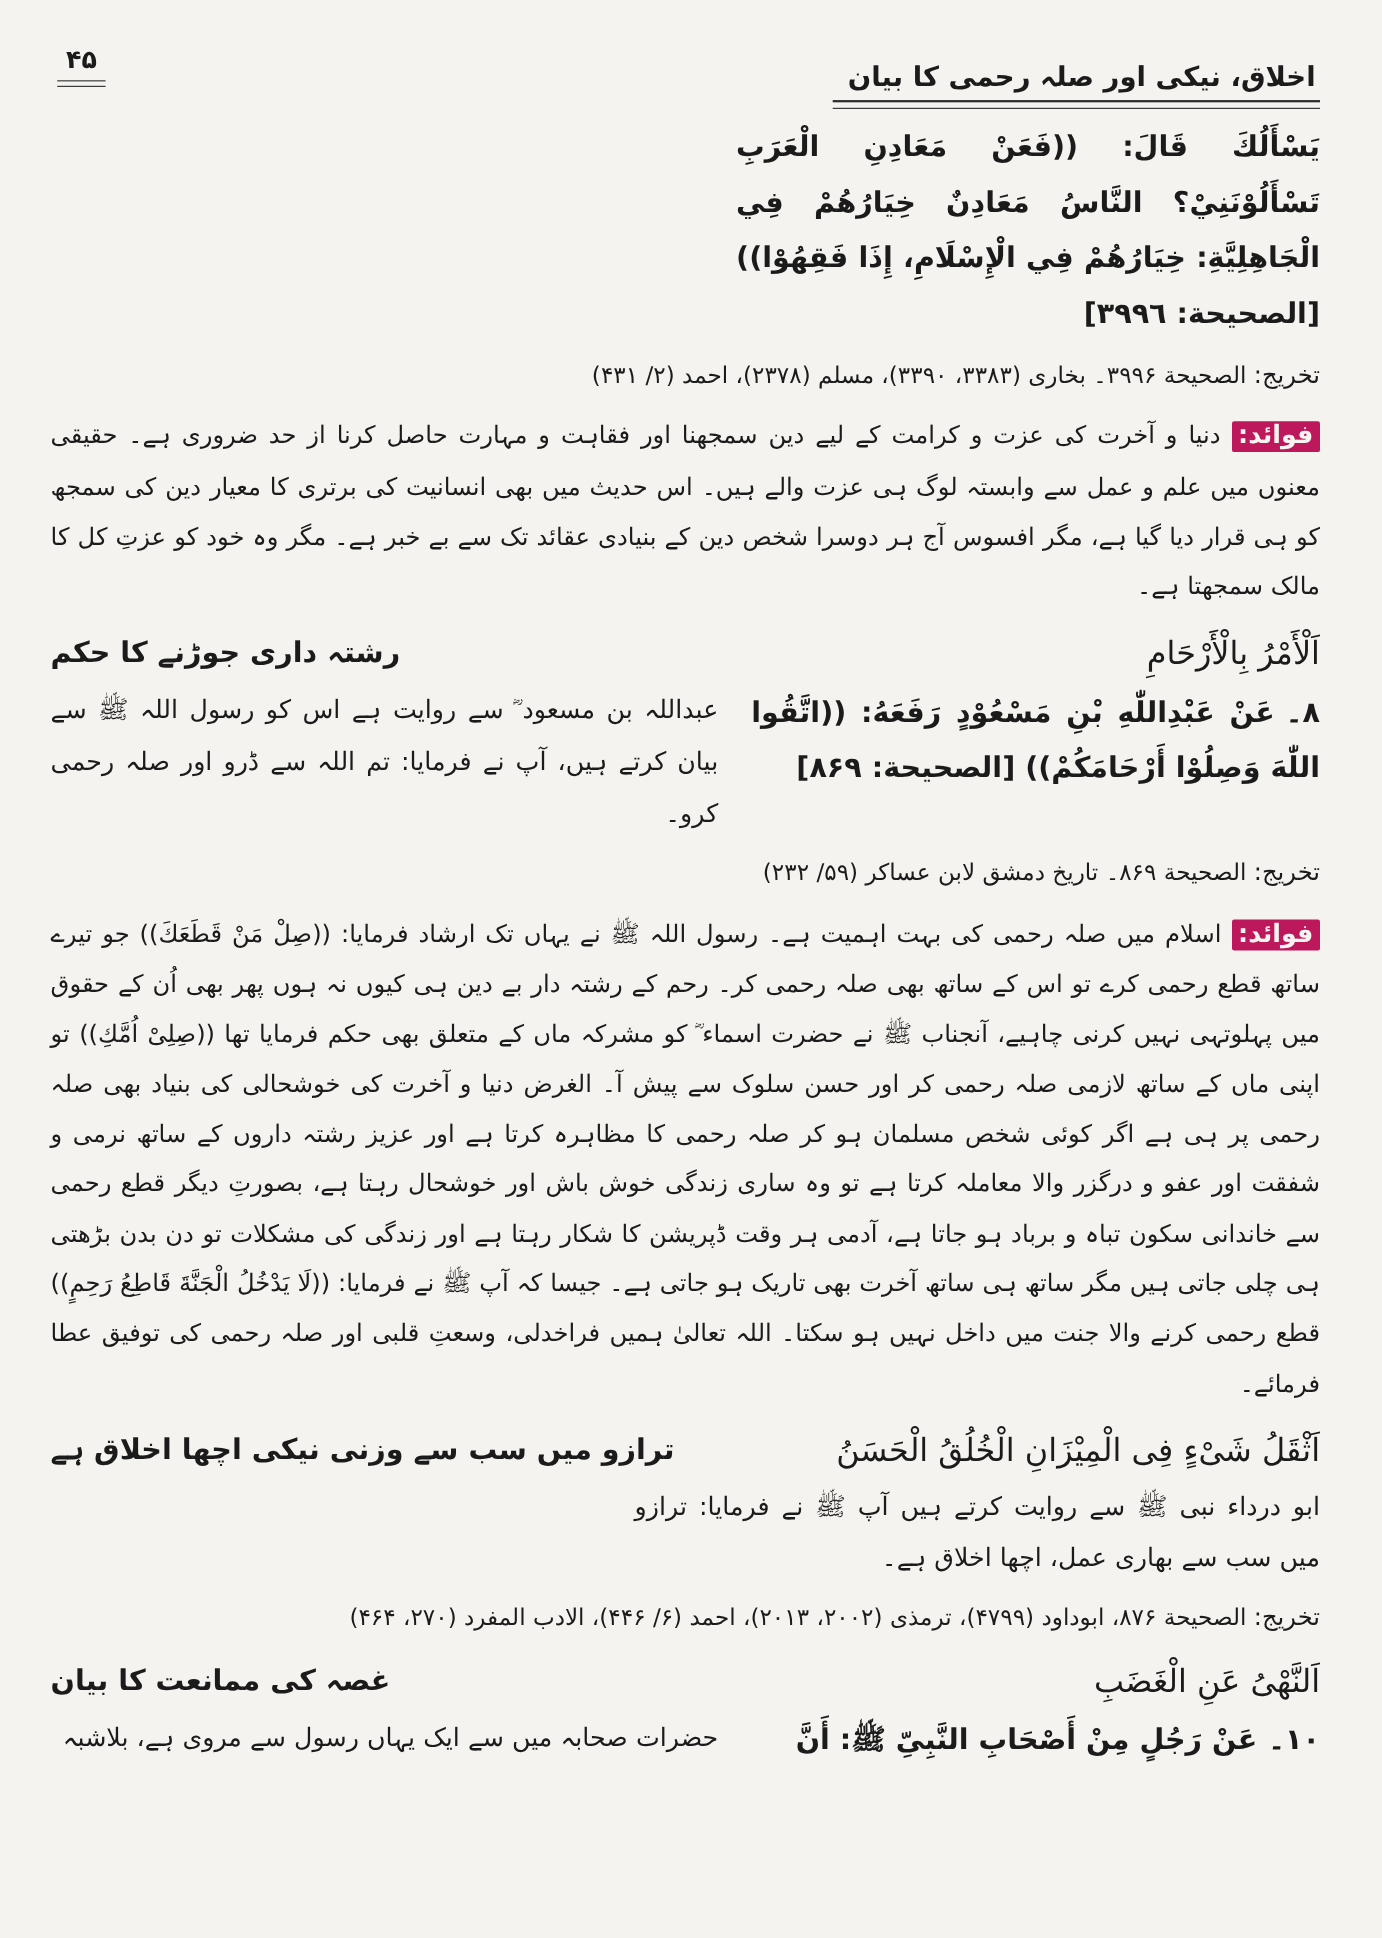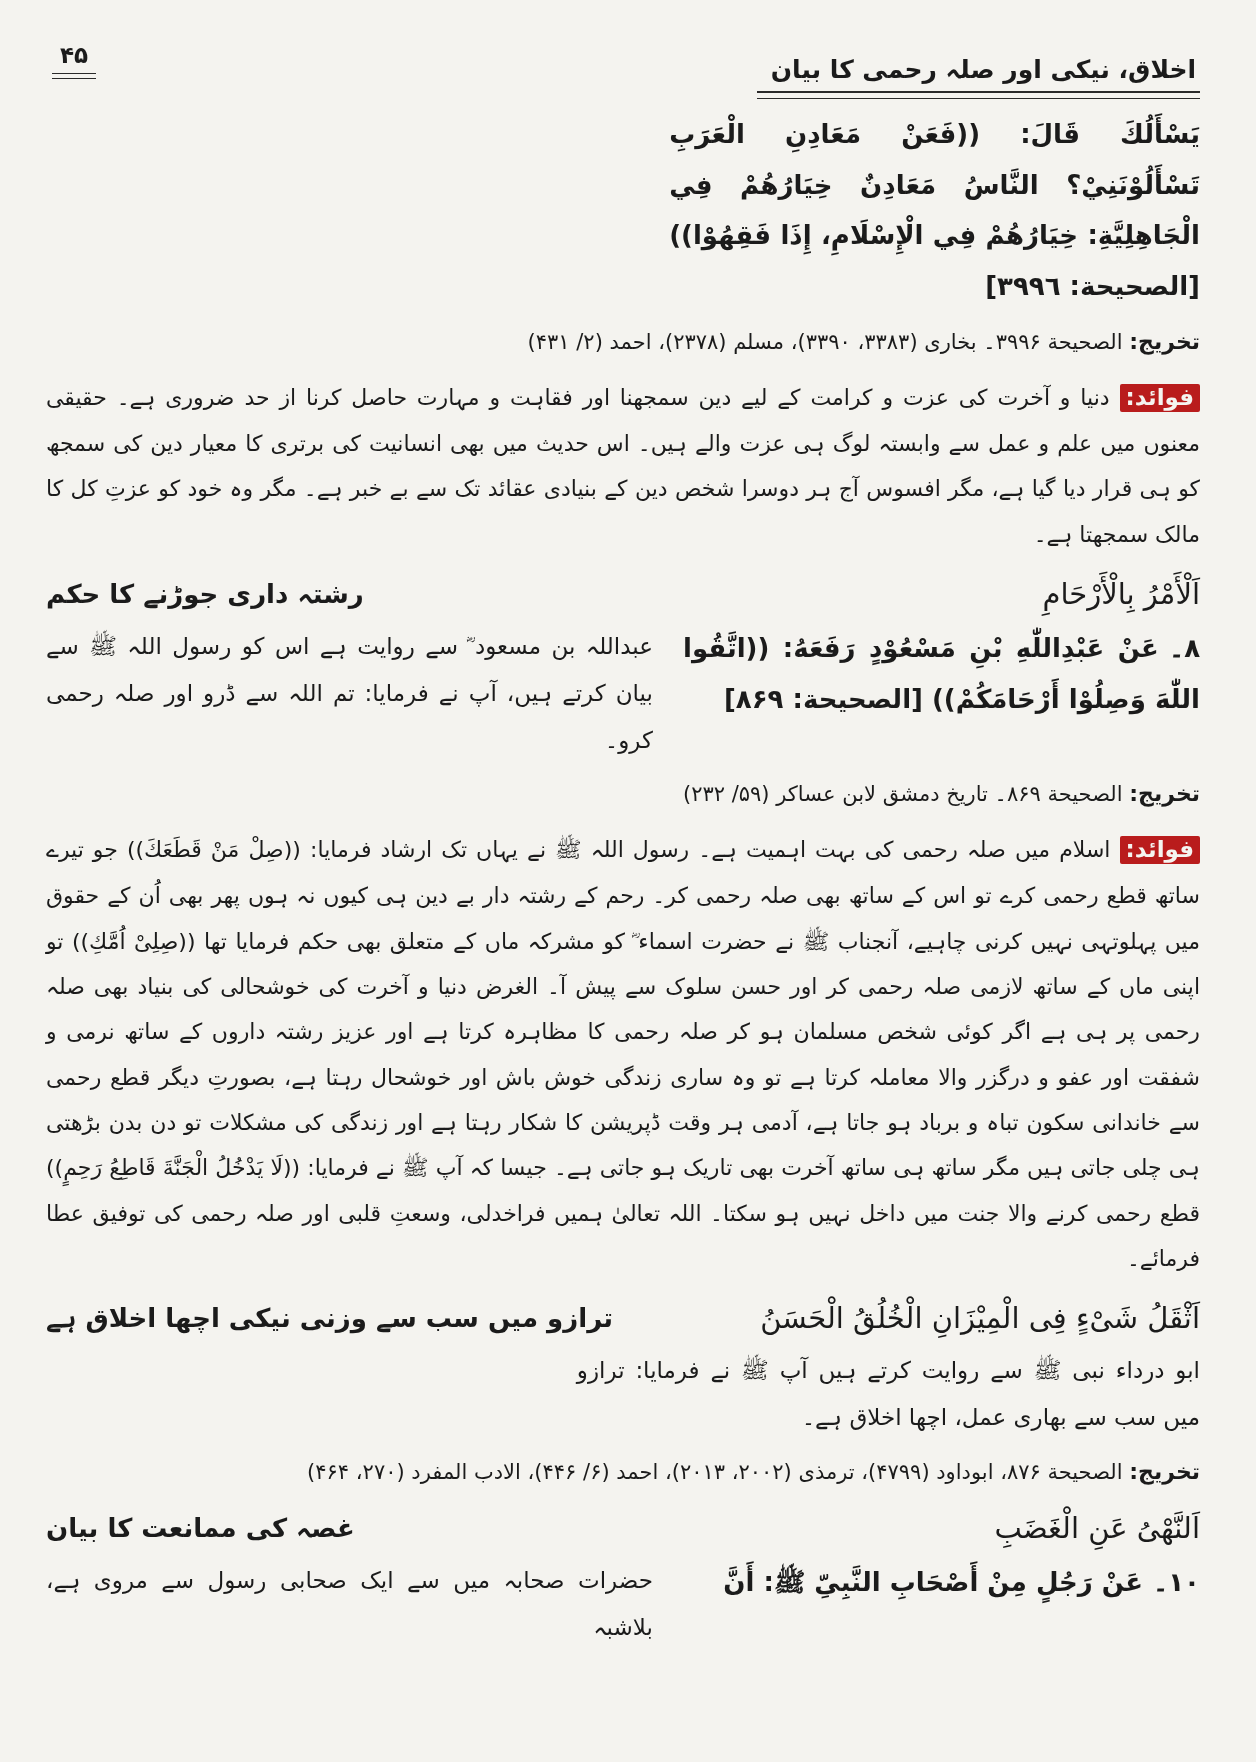--- a/index.html
+++ b/index.html
@@ -22,25 +22,25 @@
   .num-rule{height:4px;border-top:1.8px solid #2a2a2a;border-bottom:1.2px solid #2a2a2a;width:44px;margin:0 auto;}
 
   
   .hadith-row{display:flex;gap:30px;align-items:flex-start;margin:4px 0 10px;}
   .col-arabic{width:46%;font-size:26px;font-weight:bold;line-height:1.95;text-align:justify;}
   .col-urdu{width:54%;font-size:23px;line-height:2.05;text-align:justify;}
   .hadith-num{font-weight:bold;padding-left:10px;}
 
   
   .takhrij{font-size:21px;line-height:1.8;margin:10px 0 12px;}
-  .takhrij .lbl{font-weight:bold;font-size:22px;margin-top:36px;}
+  .takhrij .lbl{font-weight:normal;font-size:22px;margin-top:36px;}
 
   
   .fawaid{font-size:22px;line-height:2.06;text-align:justify;margin:4px 0 14px;}
-  .fawaid .lbl{font-weight:bold;font-size:23px;background:#b91c1c;color:#f5f4f0;padding:0 6px 2px;border-radius:2px;}
+  .fawaid .lbl{font-weight:bold;font-size:23px;background:#be185d;color:#f5f4f0;padding:0 6px 2px;border-radius:2px;}
 
   
   .heading-row{display:flex;align-items:center;margin:20px 0 12px;}
   .heading-row .h-ar{width:46%;text-align:right;font-size:29px;font-weight:normal;}
   .heading-row .h-ur{width:54%;text-align:left;font-size:26px;font-weight:bold;}
 </style>
 </head>
 <body>
 
 <div class="page">
@@ -100,16 +100,16 @@
   </div>
 
   <div class="heading-row">
     <div class="h-ar">اَلنَّهْیُ عَنِ الْغَضَبِ</div>
     <div class="h-ur">غصہ کی ممانعت کا بیان</div>
   </div>
   <div class="hadith-row">
     <div class="col-arabic">
       <span class="hadith-num">۱۰۔</span><span>عَنْ رَجُلٍ مِنْ أَصْحَابِ النَّبِیِّ ﷺ: أَنَّ</span>
     </div>
-    <div class="col-urdu">حضرات صحابہ میں سے ایک صحابی رسول سے مروی ہے، بلاشبہ</div>
+    <div class="col-urdu">حضرات صحابہ میں سے ایک یہاں رسول سے مروی ہے، بلاشبہ</div>
   </div>
 
 </div>
 
 </body></html>

